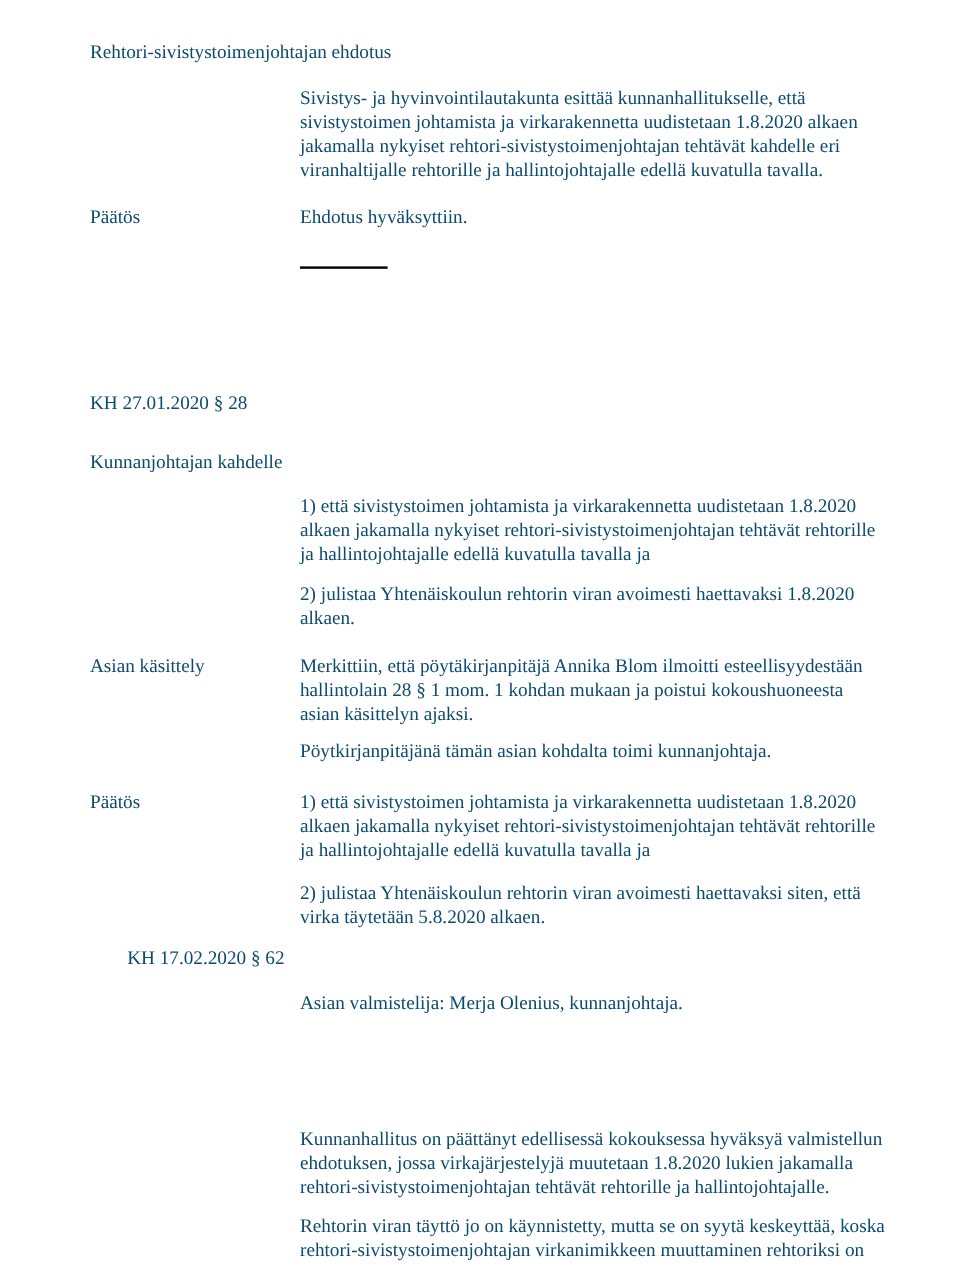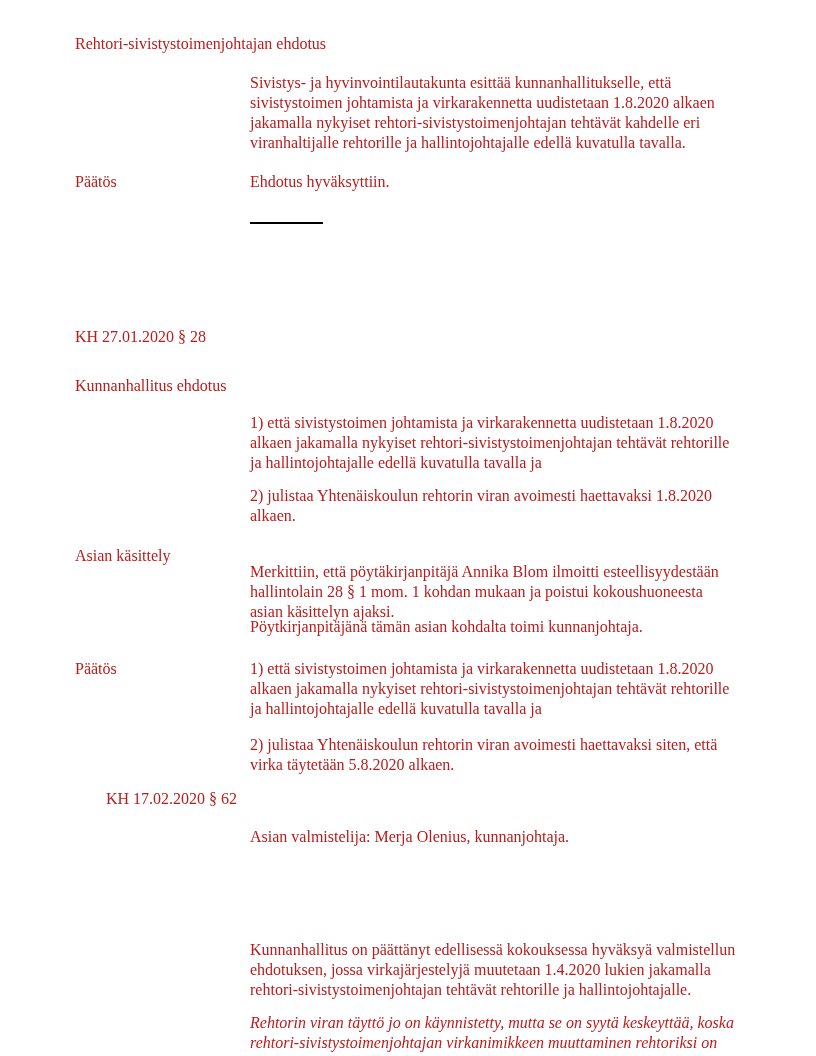--- a/index.html
+++ b/index.html
@@ -10,21 +10,21 @@
   }
   .page {
     position: relative;
     width: 816px;
     height: 1056px;
     background: #ffffff;
     overflow: hidden;
     font-family: "Liberation Serif", "DejaVu Serif", serif;
     font-size: 16px;
     line-height: 20px;
-    color: #b91c1c;
+    color: #0c4a6e;
   }
   .abs { position: absolute; }
   .label-col { left: 75px; }
   .body-col  { left: 250px; width: 512px; }
   .para { white-space: pre-line; }
   .divider {
     border-top: 2px solid #000000;
     width: 73px;
     height: 0;
   }
@@ -42,52 +42,52 @@
 viranhaltijalle rehtorille ja hallintojohtajalle edellä kuvatulla tavalla.</div>
 
   <div class="abs label-col" style="top:172px;">Päätös</div>
 
   <div class="abs body-col para" style="top:172px;">Ehdotus hyväksyttiin.</div>
 
   <div class="abs divider" style="left:250px; top:222px;"></div>
 
   <div class="abs label-col" style="top:327px;">KH 27.01.2020 § 28</div>
 
-  <div class="abs label-col" style="top:376px;">Kunnanhallitus ehdotus</div>
+  <div class="abs label-col" style="top:376px;">Kunnanjohtajan kahdelle</div>
 
 
   <div class="abs body-col para" style="top:413px;">1) että sivistystoimen johtamista ja virkarakennetta uudistetaan 1.8.2020
 alkaen jakamalla nykyiset rehtori-sivistystoimenjohtajan tehtävät rehtorille
 ja hallintojohtajalle edellä kuvatulla tavalla ja</div>
 
   <div class="abs body-col para" style="top:486px;">2) julistaa Yhtenäiskoulun rehtorin viran avoimesti haettavaksi 1.8.2020
 alkaen.</div>
 
   <div class="abs label-col" style="top:546px;">Asian käsittely</div>
 
-  <div class="abs body-col para" style="top:562px;">Merkittiin, että pöytäkirjanpitäjä Annika Blom ilmoitti esteellisyydestään
+  <div class="abs body-col para" style="top:546px;">Merkittiin, että pöytäkirjanpitäjä Annika Blom ilmoitti esteellisyydestään
 hallintolain 28 § 1 mom. 1 kohdan mukaan ja poistui kokoushuoneesta
 asian käsittelyn ajaksi.</div>
 
   <div class="abs body-col para" style="top:617px;">Pöytkirjanpitäjänä tämän asian kohdalta toimi kunnanjohtaja.</div>
 
   <div class="abs label-col" style="top:659px;">Päätös</div>
 
   <div class="abs body-col para" style="top:659px;">1) että sivistystoimen johtamista ja virkarakennetta uudistetaan 1.8.2020
 alkaen jakamalla nykyiset rehtori-sivistystoimenjohtajan tehtävät rehtorille
 ja hallintojohtajalle edellä kuvatulla tavalla ja</div>
 
   <div class="abs body-col para" style="top:735px;">2) julistaa Yhtenäiskoulun rehtorin viran avoimesti haettavaksi siten, että
 virka täytetään 5.8.2020 alkaen.</div>
 
   <div class="abs label-col" style="top:789px;margin-left:31px;">KH 17.02.2020 § 62</div>
 
   <div class="abs body-col para" style="top:827px;">Asian valmistelija: Merja Olenius, kunnanjohtaja.</div>
 
 
   <div class="abs body-col para" style="top:940px;">Kunnanhallitus on päättänyt edellisessä kokouksessa hyväksyä valmistellun
-ehdotuksen, jossa virkajärjestelyjä muutetaan 1.4.2020 lukien jakamalla
+ehdotuksen, jossa virkajärjestelyjä muutetaan 1.8.2020 lukien jakamalla
 rehtori-sivistystoimenjohtajan tehtävät rehtorille ja hallintojohtajalle.</div>
 
-  <div class="abs body-col para" style="top:1013px;font-style:italic;">Rehtorin viran täyttö jo on käynnistetty, mutta se on syytä keskeyttää, koska
+  <div class="abs body-col para" style="top:1013px;">Rehtorin viran täyttö jo on käynnistetty, mutta se on syytä keskeyttää, koska
 rehtori-sivistystoimenjohtajan virkanimikkeen muuttaminen rehtoriksi on</div>
 
 </div>
 
 </body></html>

